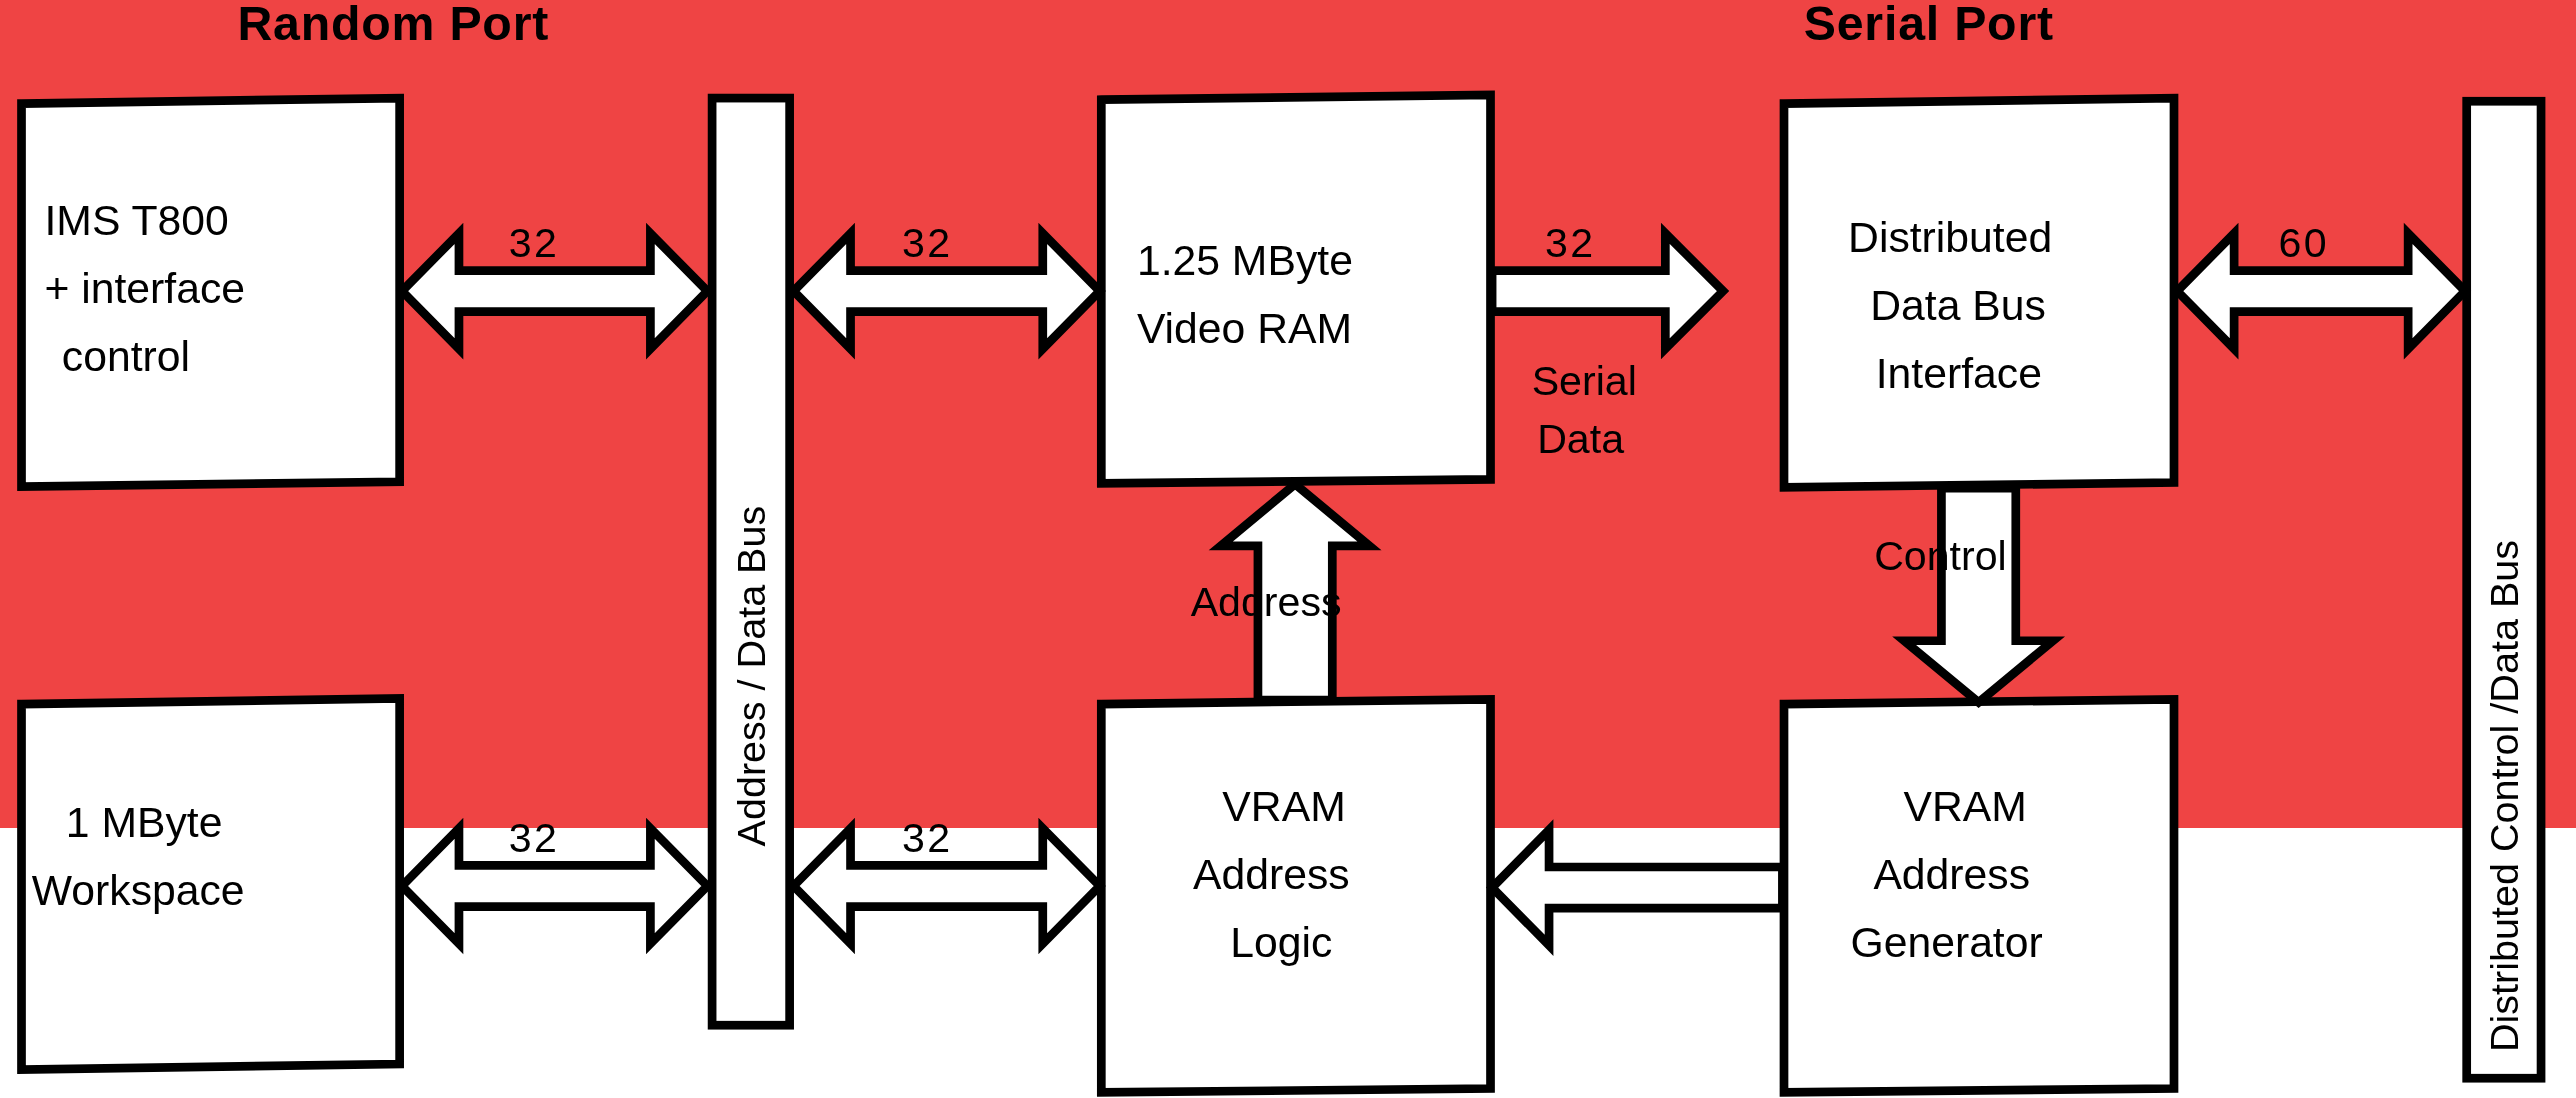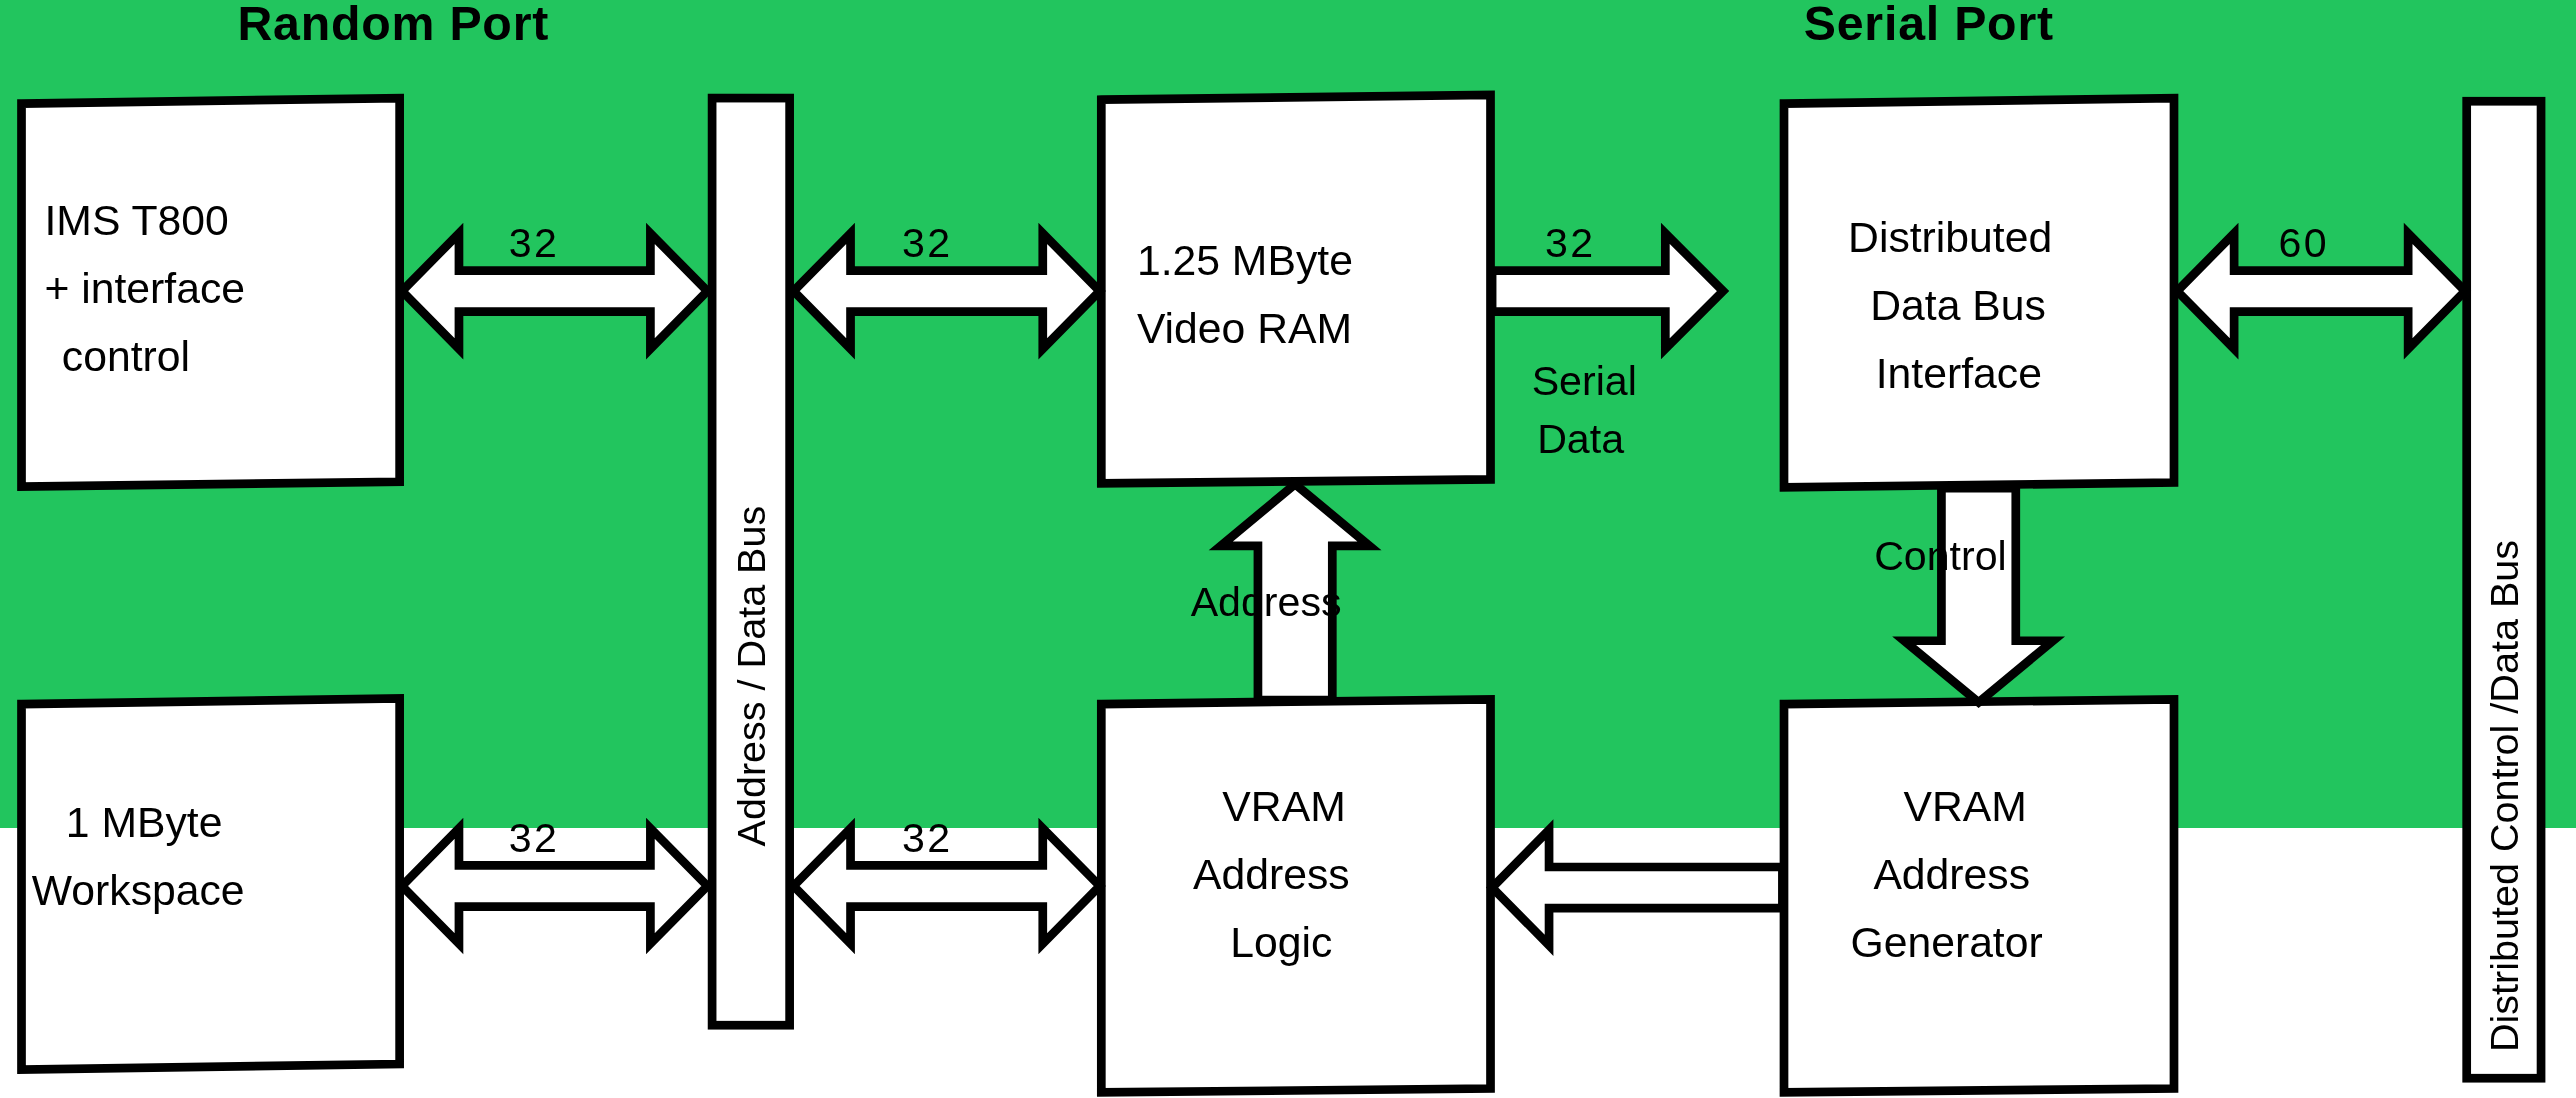--- a/index.html
+++ b/index.html
@@ -2,21 +2,21 @@
 <html style="font-size:12.7px"><head>
 <meta charset="utf-8">
 <title>VRAM Block Diagram</title>
 <style>
   html,body{margin:0;padding:0;background:#ffffff;}
   body{
     width:2576px;height:1098px;
     font-family:"Liberation Sans","DejaVu Sans",sans-serif;
     overflow:hidden;
   }
-  #diagram-root{position:relative;width:2576px;height:828px;background:#22c55e;}
+  #diagram-root{position:relative;width:2576px;height:828px;background:#ef4444;}
   svg#diagram-svg{display:block;width:2576px;height:1098px;}
   .blk-shape{fill:#ffffff;stroke:#000000;stroke-width:11;stroke-linejoin:miter;}
   .arrow-shape{fill:#ffffff;stroke:#000000;stroke-width:11;stroke-linejoin:miter;stroke-linecap:square;}
   .txt{font-family:"Liberation Sans","DejaVu Sans",sans-serif;fill:#000000;}
   .t-title{font-size:61px;font-weight:bold;letter-spacing:1px;}
   .t-box{font-size:54px;font-weight:normal;}
   .t-lab{font-size:52px;font-weight:normal;letter-spacing:3px;}
   .t-edge{font-size:52px;font-weight:normal;}
   .t-bus{font-size:50px;font-weight:normal;}
 </style>

